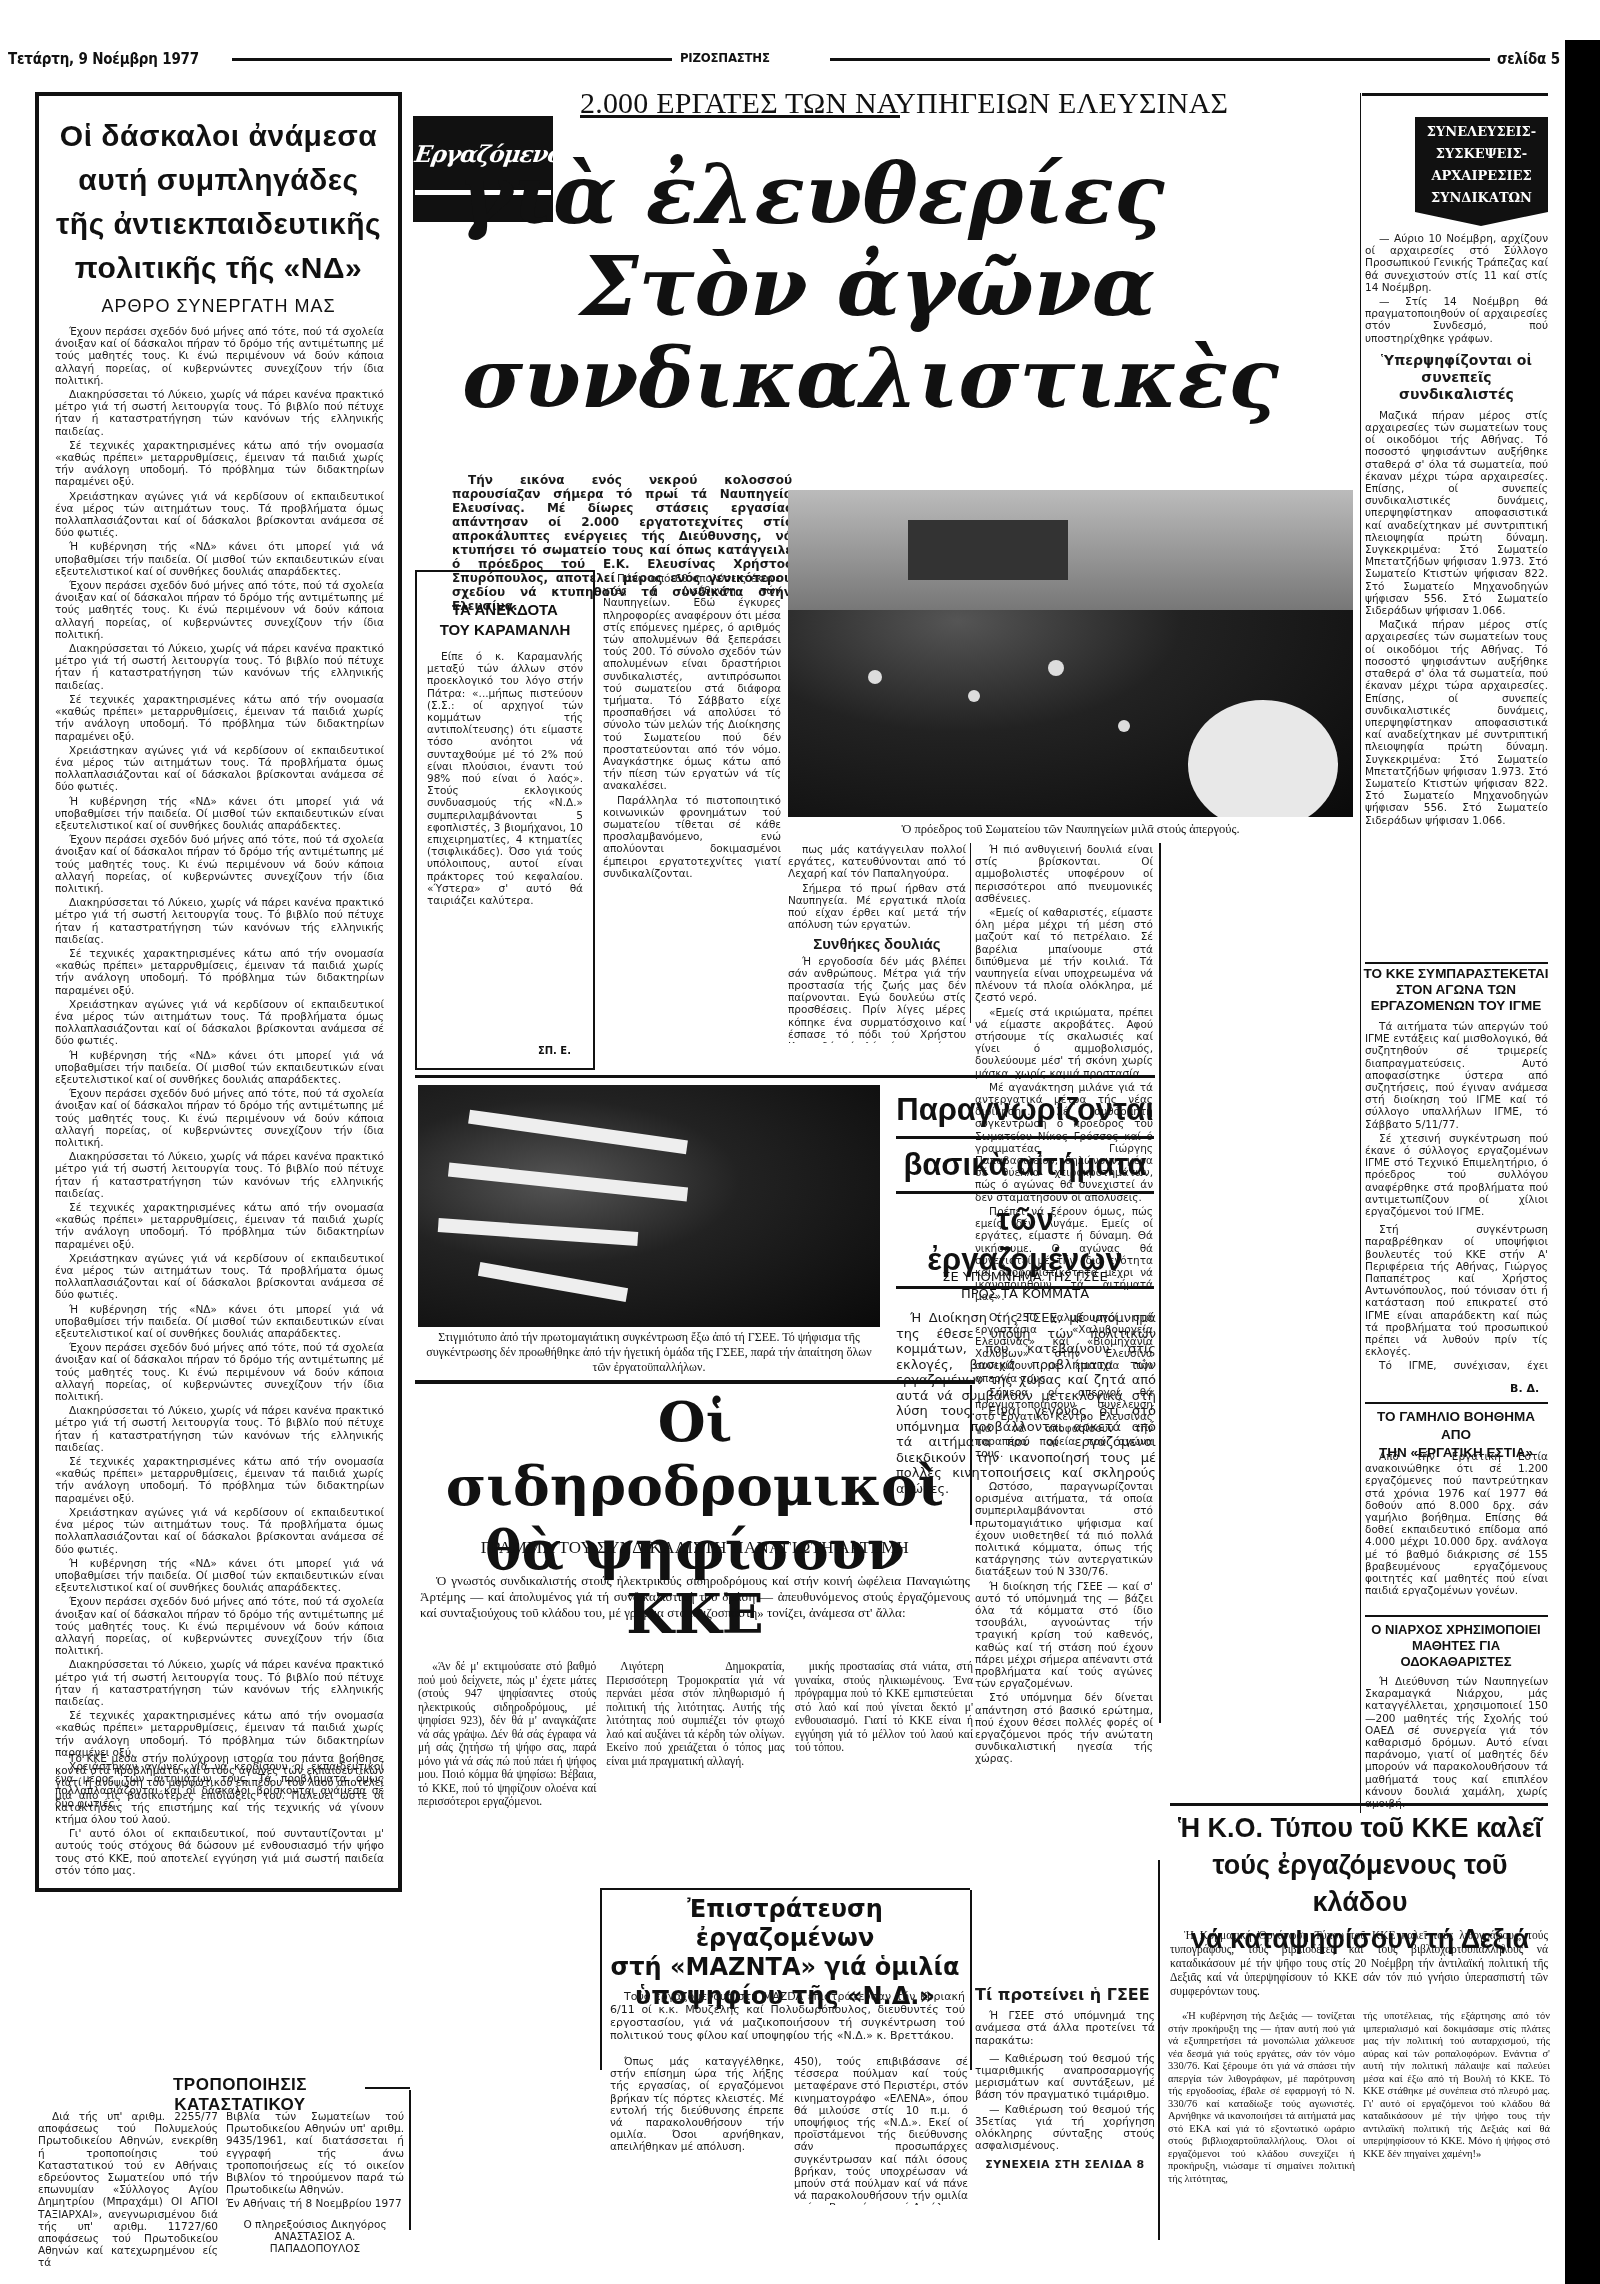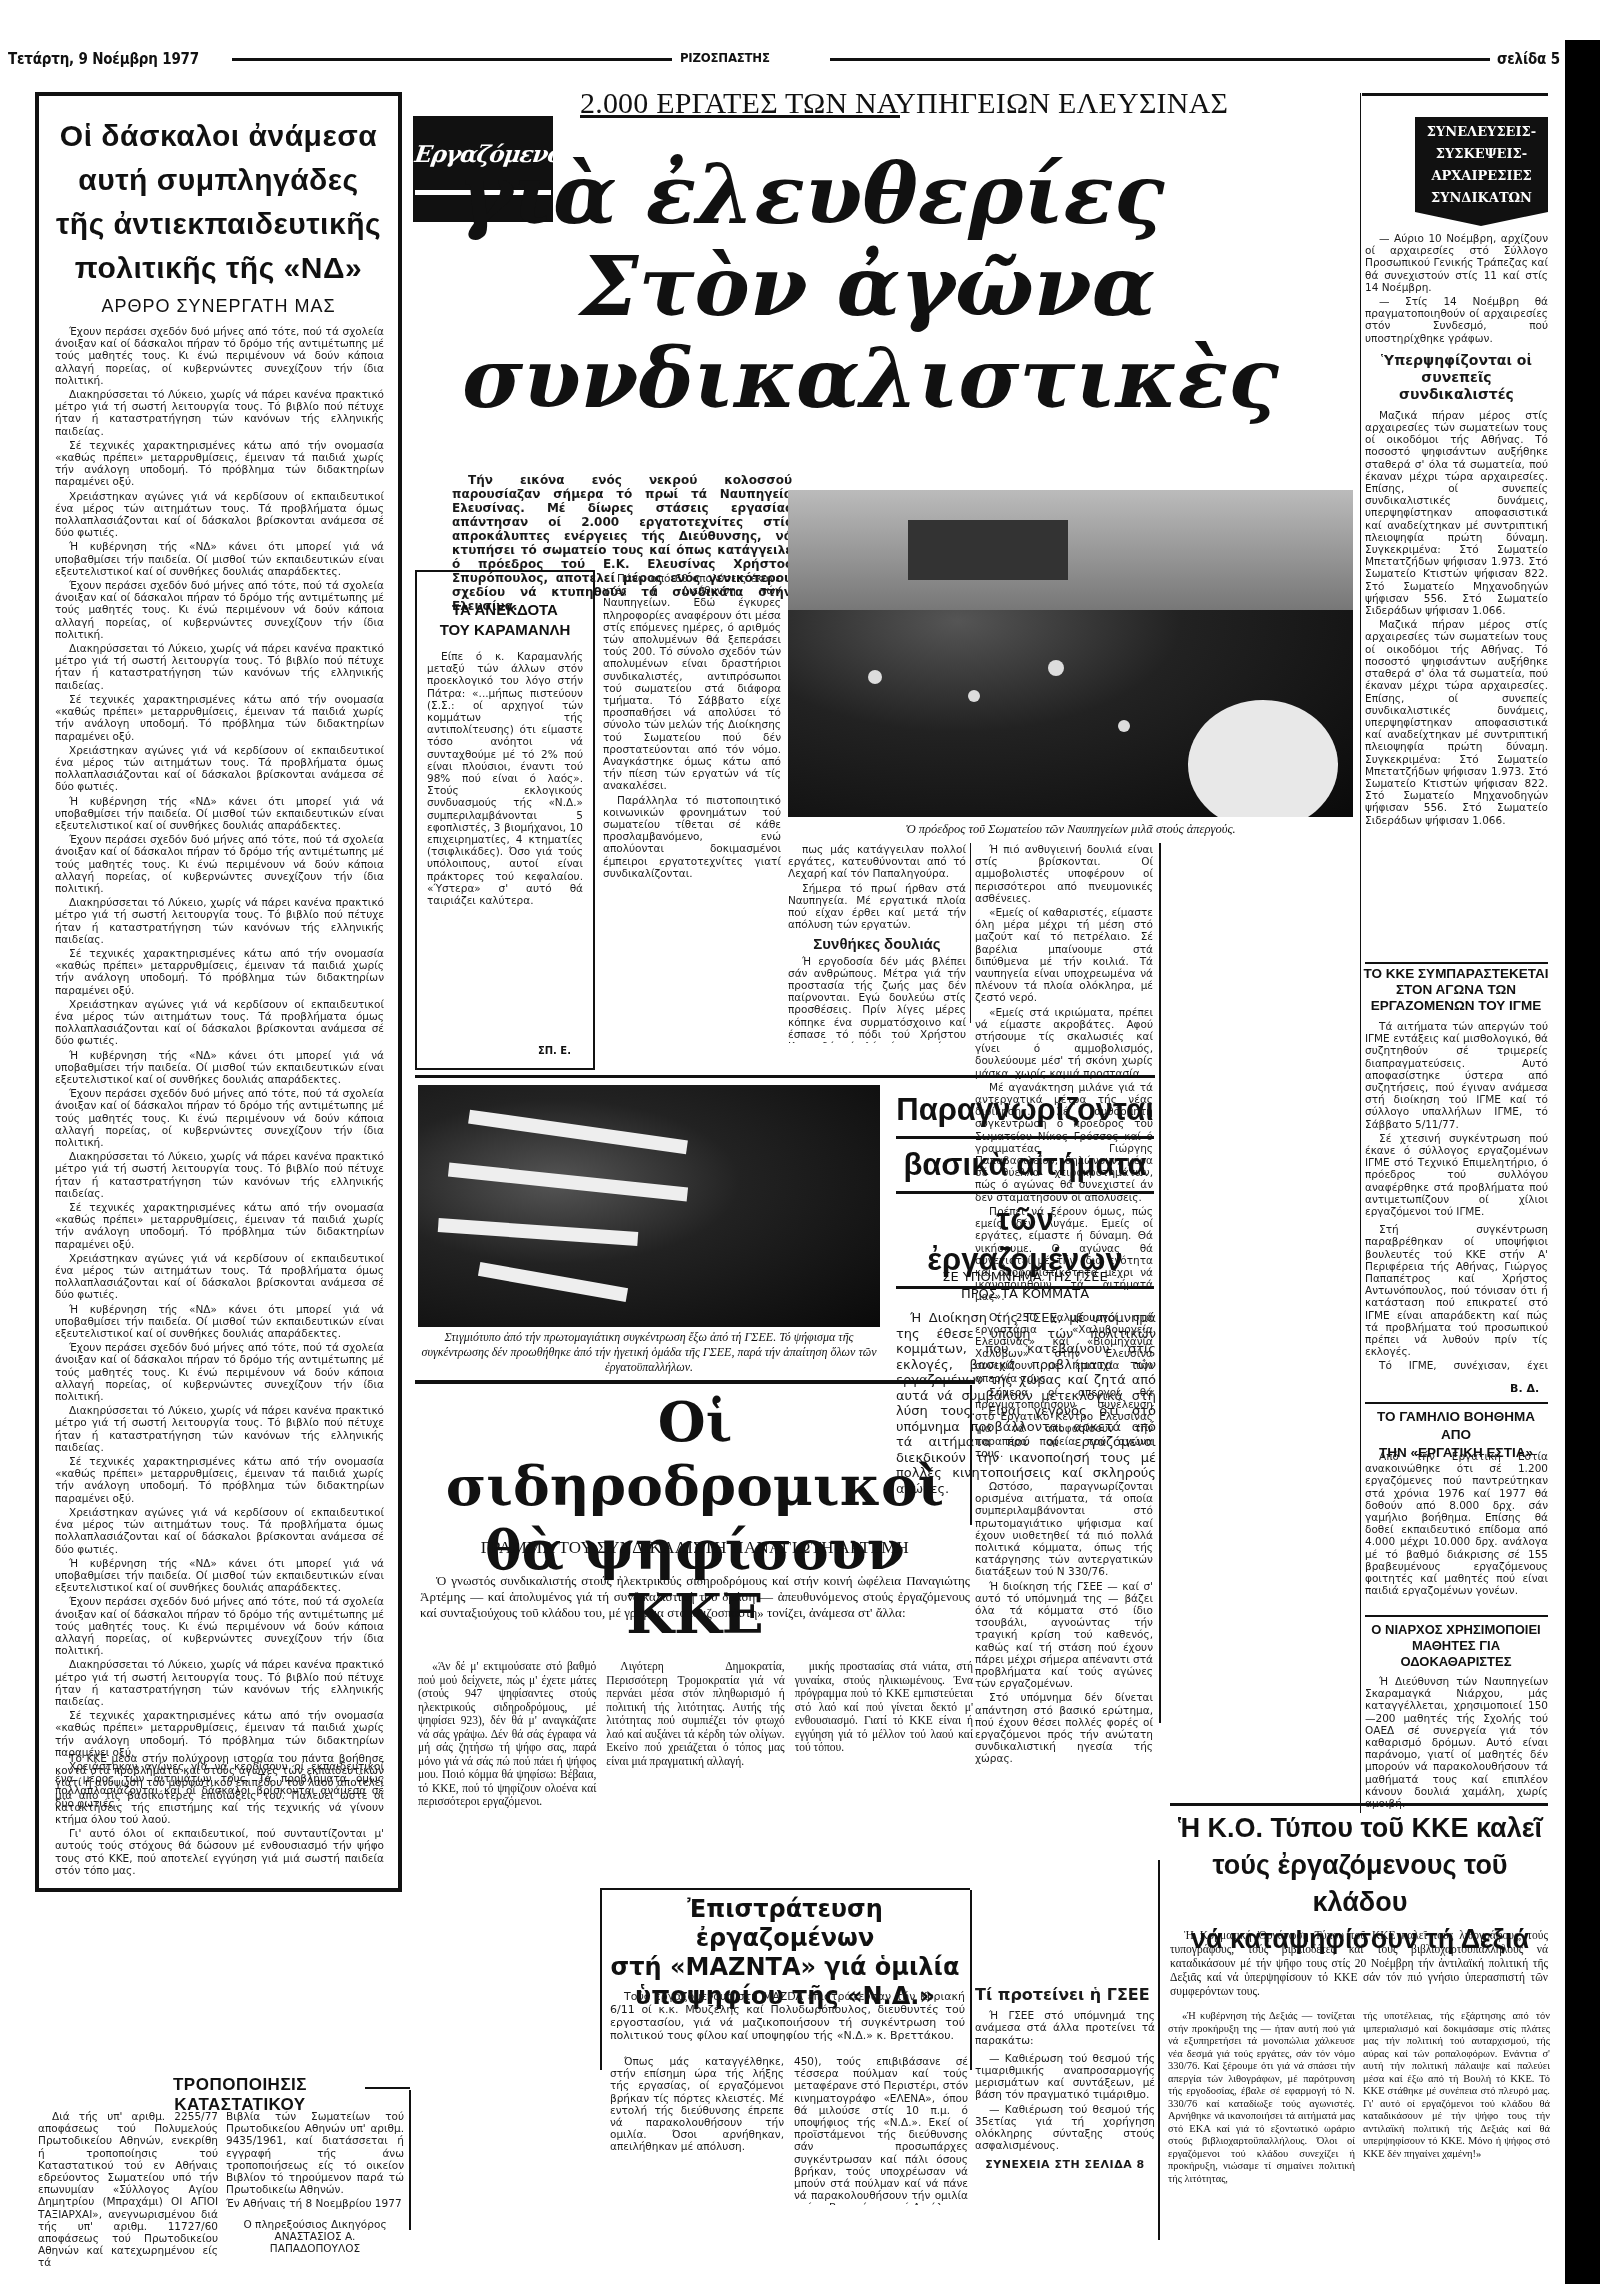--- a/index.html
+++ b/index.html
@@ -9,21 +9,21 @@
   .rule { position: absolute; background: #111; }
   .vrule { position: absolute; background: #111; width: 2px; }
   .mast { font-family: "DejaVu Sans Condensed", "DejaVu Sans", sans-serif; font-weight: bold; font-size: 15px; letter-spacing: -0.2px; }
   .body-txt { font-family: "DejaVu Sans", sans-serif; font-size: 10.5px; line-height: 12.2px; text-align: justify; color: #1a1a1a; }
   .body-txt p { text-indent: 14px; margin-bottom: 2px; }
   .serif-txt { font-family: "Liberation Serif", serif; font-size: 12px; line-height: 13.5px; text-align: justify; }
   .serif-txt p { text-indent: 14px; margin-bottom: 2px; }
   .box { position: absolute; border: 3px solid #111; }
   .photo { position: absolute; background: radial-gradient(ellipse at 30% 40%, #555 0%, #222 40%, #0a0a0a 100%); overflow: hidden; }
   .photo .speck { position: absolute; background: #ddd; border-radius: 50%; }
-  .caption { font-family: "Liberation Serif", serif; font-style: italic; font-size: 12.5px; line-height: 16px; text-align: center; }
+  .caption { font-family: "Liberation Serif", serif; font-size: 12.5px; line-height: 16px; text-align: center; }
   .headline { font-family: "Liberation Sans", sans-serif; font-weight: bold; text-align: center; }
   .ital-head { font-family: "DejaVu Serif", serif; font-weight: bold; font-style: italic; }
   .center { text-align: center; }
   .clip { overflow: hidden; }
 </style>
 </head>
 <body>
 
 <div class="abs mast" style="left:8px; top:50px;">Τετάρτη, 9 Νοέμβρη 1977</div>
 <div class="rule" style="left:232px; top:58px; width:440px; height:3px;"></div>

